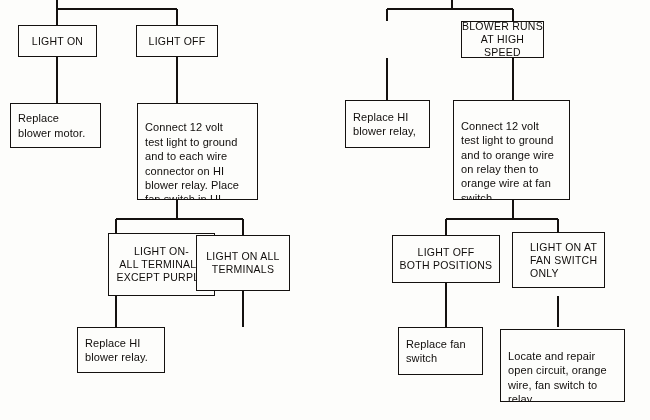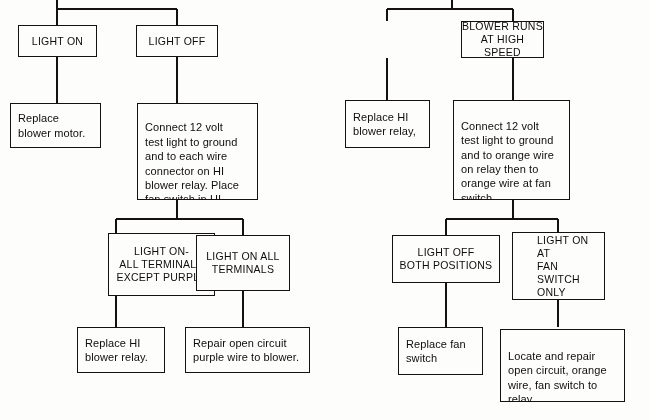--- a/index.html
+++ b/index.html
@@ -143,24 +143,20 @@
   <div class="node state" style="left:196px; top:235px; width:94px; height:56px;">
     <span class="txt">LIGHT ON ALL
 TERMINALS</span>
   </div>
 
   <div class="node action" style="left:77px; top:327px; width:88px; height:46px;">
     <span class="txt">Replace HI
 blower relay.</span>
   </div>
 
-  <div class="node action" style="left:185px; top:327px; width:125px; height:46px;">
-    <span class="txt">Repair open circuit
-purple wire to blower.</span>
-  </div>
 
 
   <div class="node state" style="left:461px; top:21px; width:83px; height:37px;">
     <span class="txt">BLOWER RUNS
 AT HIGH SPEED</span>
   </div>
 
   <div class="node action" style="left:345px; top:100px; width:85px; height:48px;">
     <span class="txt">Replace HI
 blower relay,</span>
@@ -173,21 +169,21 @@
 on relay then to
 orange wire at fan
 switch.</span>
   </div>
 
   <div class="node state" style="left:392px; top:235px; width:108px; height:48px;">
     <span class="txt">LIGHT OFF
 BOTH POSITIONS</span>
   </div>
 
-  <div class="node state" style="left:512px; top:232px; width:93px; height:68px; justify-content:flex-end; padding-left:24px;">
+  <div class="node state" style="left:512px; top:232px; width:93px; height:56px; justify-content:flex-end; padding-left:17px;">
     <span class="txt" style="text-align:left;">LIGHT ON AT
 FAN SWITCH
 ONLY</span>
   </div>
 
   <div class="node action" style="left:398px; top:327px; width:85px; height:48px;">
     <span class="txt">Replace fan
 switch</span>
   </div>
 

